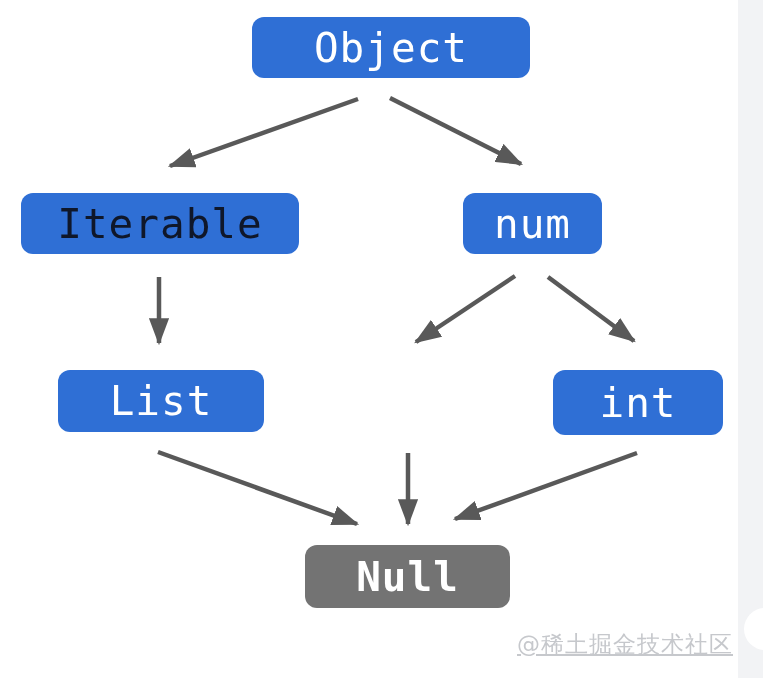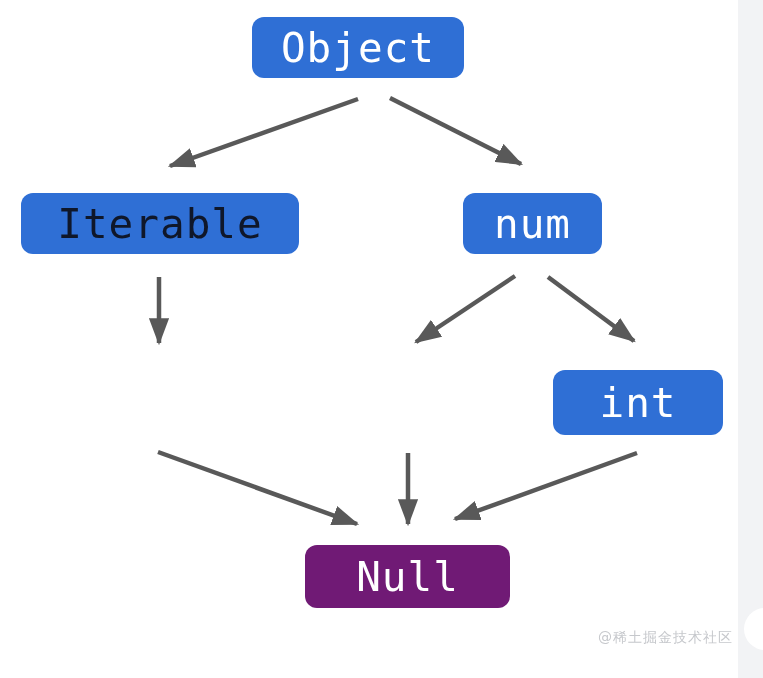--- a/index.html
+++ b/index.html
@@ -42,23 +42,24 @@
     height: 678px;
     overflow: hidden;
   }
   .corner-card {
     position: absolute;
     background: #ffffff;
     border-radius: 50%;
   }
   .watermark {
     position: absolute;
-    font-size: 14px;
+    font-size: 23px;
     letter-spacing: 1px;
     white-space: nowrap;
+    text-decoration: underline;
   }
 </style>
 </head>
 <body>
 
 <div class="stage">
 
   <svg class="edges-layer" id="edges-svg" viewBox="0 0 763 678" xmlns="http://www.w3.org/2000/svg">
     <defs>
       <marker id="arrowhead" viewBox="0 0 12 9" refX="11" refY="4.5" markerWidth="6" markerHeight="4.5" orient="auto">
@@ -70,25 +71,26 @@
         <line x1="390" y1="98" x2="521" y2="164" stroke="#595959" stroke-width="4.5" marker-end="url(#arrowhead)"></line>
         <line x1="159" y1="277" x2="159" y2="343" stroke="#595959" stroke-width="4.5" marker-end="url(#arrowhead)"></line>
         <line x1="515" y1="276" x2="416" y2="342" stroke="#595959" stroke-width="4.5" marker-end="url(#arrowhead)"></line>
         <line x1="548" y1="277" x2="634" y2="341" stroke="#595959" stroke-width="4.5" marker-end="url(#arrowhead)"></line>
         <line x1="158" y1="452" x2="357" y2="524" stroke="#595959" stroke-width="4.5" marker-end="url(#arrowhead)"></line>
         <line x1="408" y1="453" x2="408" y2="524" stroke="#595959" stroke-width="4.5" marker-end="url(#arrowhead)"></line>
         <line x1="637" y1="453" x2="455" y2="519" stroke="#595959" stroke-width="4.5" marker-end="url(#arrowhead)"></line>
       </g>
   </svg>
 
-  <div class="node" style="left: 252px; top: 17px; width: 212px; height: 61px; background: rgb(47, 111, 213); color: rgb(255, 255, 255);">Object</div>
+  <div class="node" style="left: 252px; top: 17px; width: 278px; height: 61px; background: rgb(47, 111, 213); color: rgb(255, 255, 255);">Object</div>
   <div class="node" style="left: 21px; top: 193px; width: 278px; height: 61px; background: rgb(47, 111, 213); color: #0f172a;">Iterable</div>
   <div class="node" style="left: 463px; top: 193px; width: 139px; height: 61px; background: rgb(47, 111, 213); color: rgb(255, 255, 255);">num</div>
+  <div class="node" style="left: 58px; top: 370px; width: 206px; height: 62px; background: rgb(47, 111, 213); color: rgb(255, 255, 255);">List</div>
   <div class="node" style="left: 553px; top: 370px; width: 170px; height: 65px; background: rgb(47, 111, 213); color: rgb(255, 255, 255);">int</div>
-  <div class="node" style="left: 305px; top: 545px; width: 205px; height: 63px; background: #701a75; color: rgb(255, 255, 255);">Null</div>
+  <div class="node" style="left: 305px; top: 545px; width: 205px; height: 63px; background: #737373; color: rgb(255, 255, 255); font-weight: bold;">Null</div>
 
   <div class="side-strip" id="side-strip" style="left: 738px; width: 25px; background: rgb(242, 243, 245);">
     <div class="corner-card" id="corner-card" style="left: 6px; top: 608px; width: 42px; height: 42px;"></div>
   </div>
 
   <div class="watermark" id="watermark" style="color: rgb(198, 200, 204); right: 30px; top: 629px;">@稀土掘金技术社区</div>
 
 </div>
 
 </body></html>

